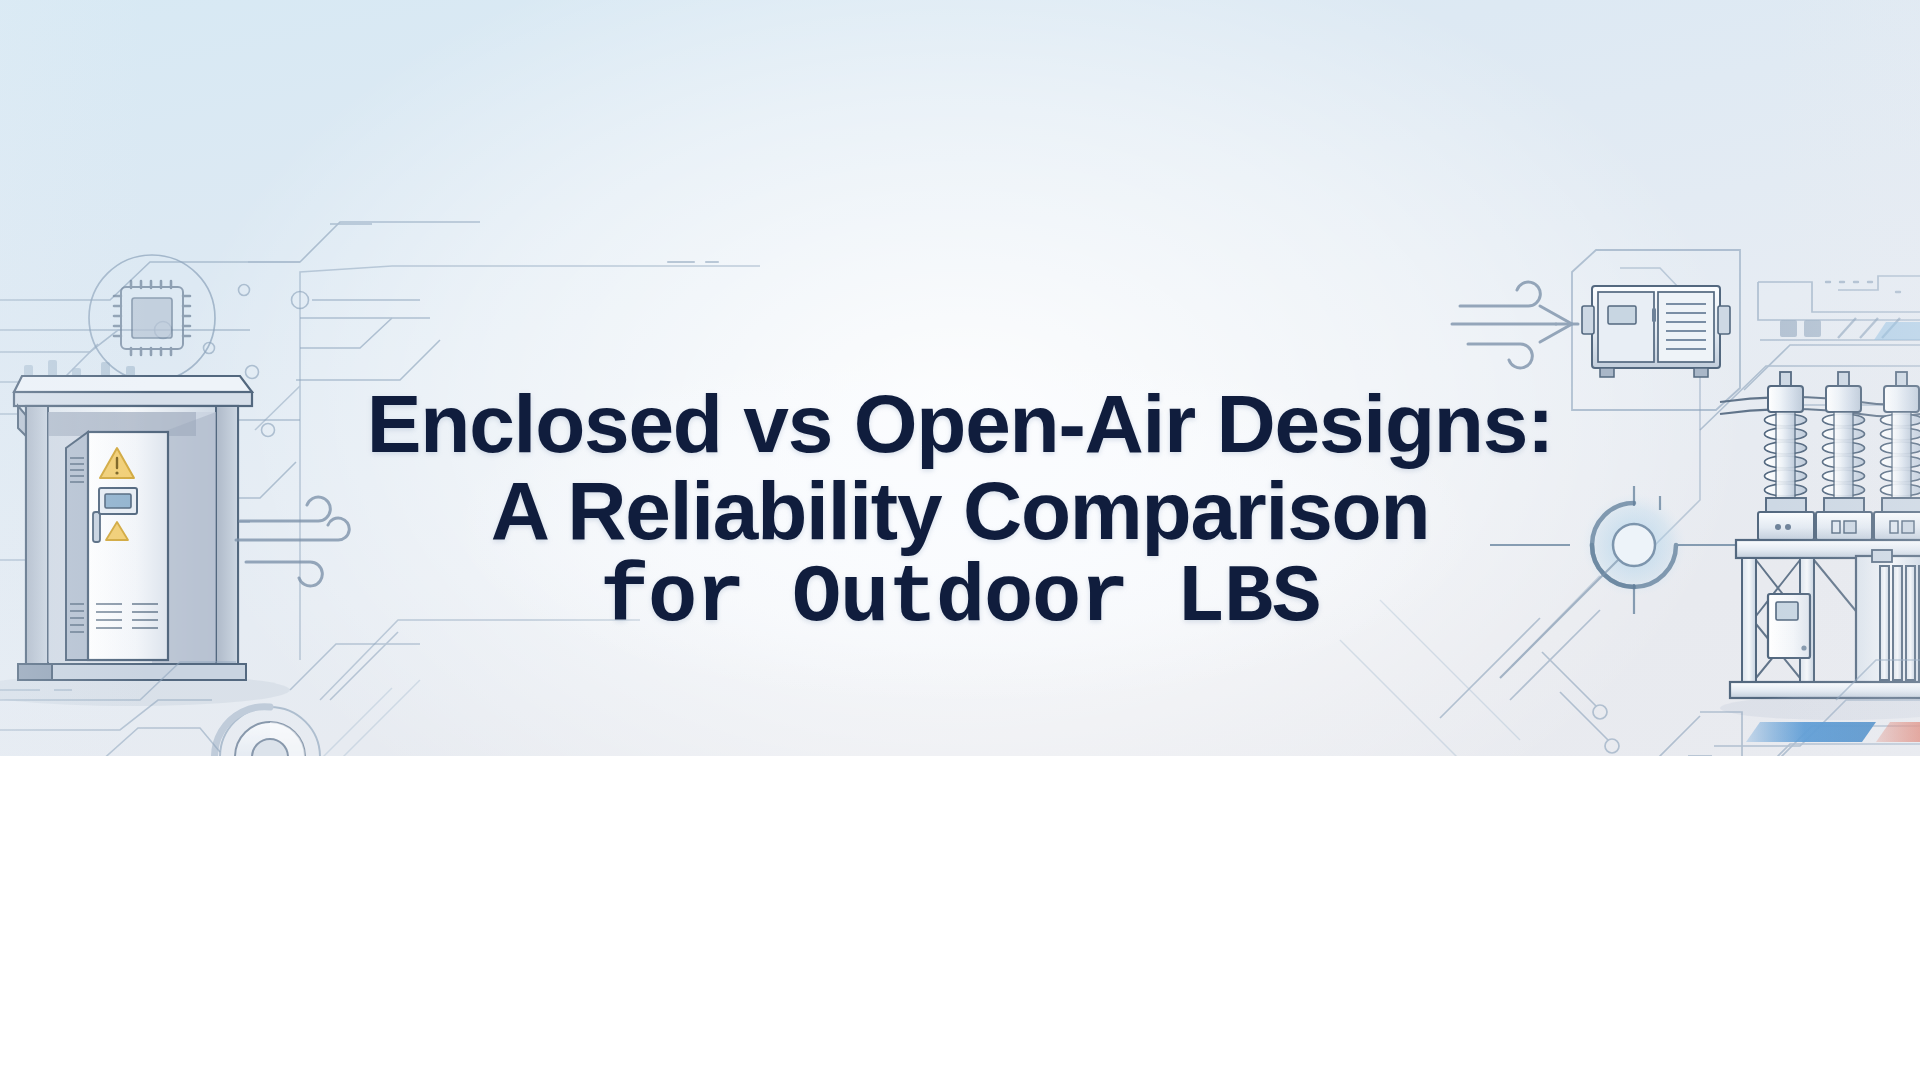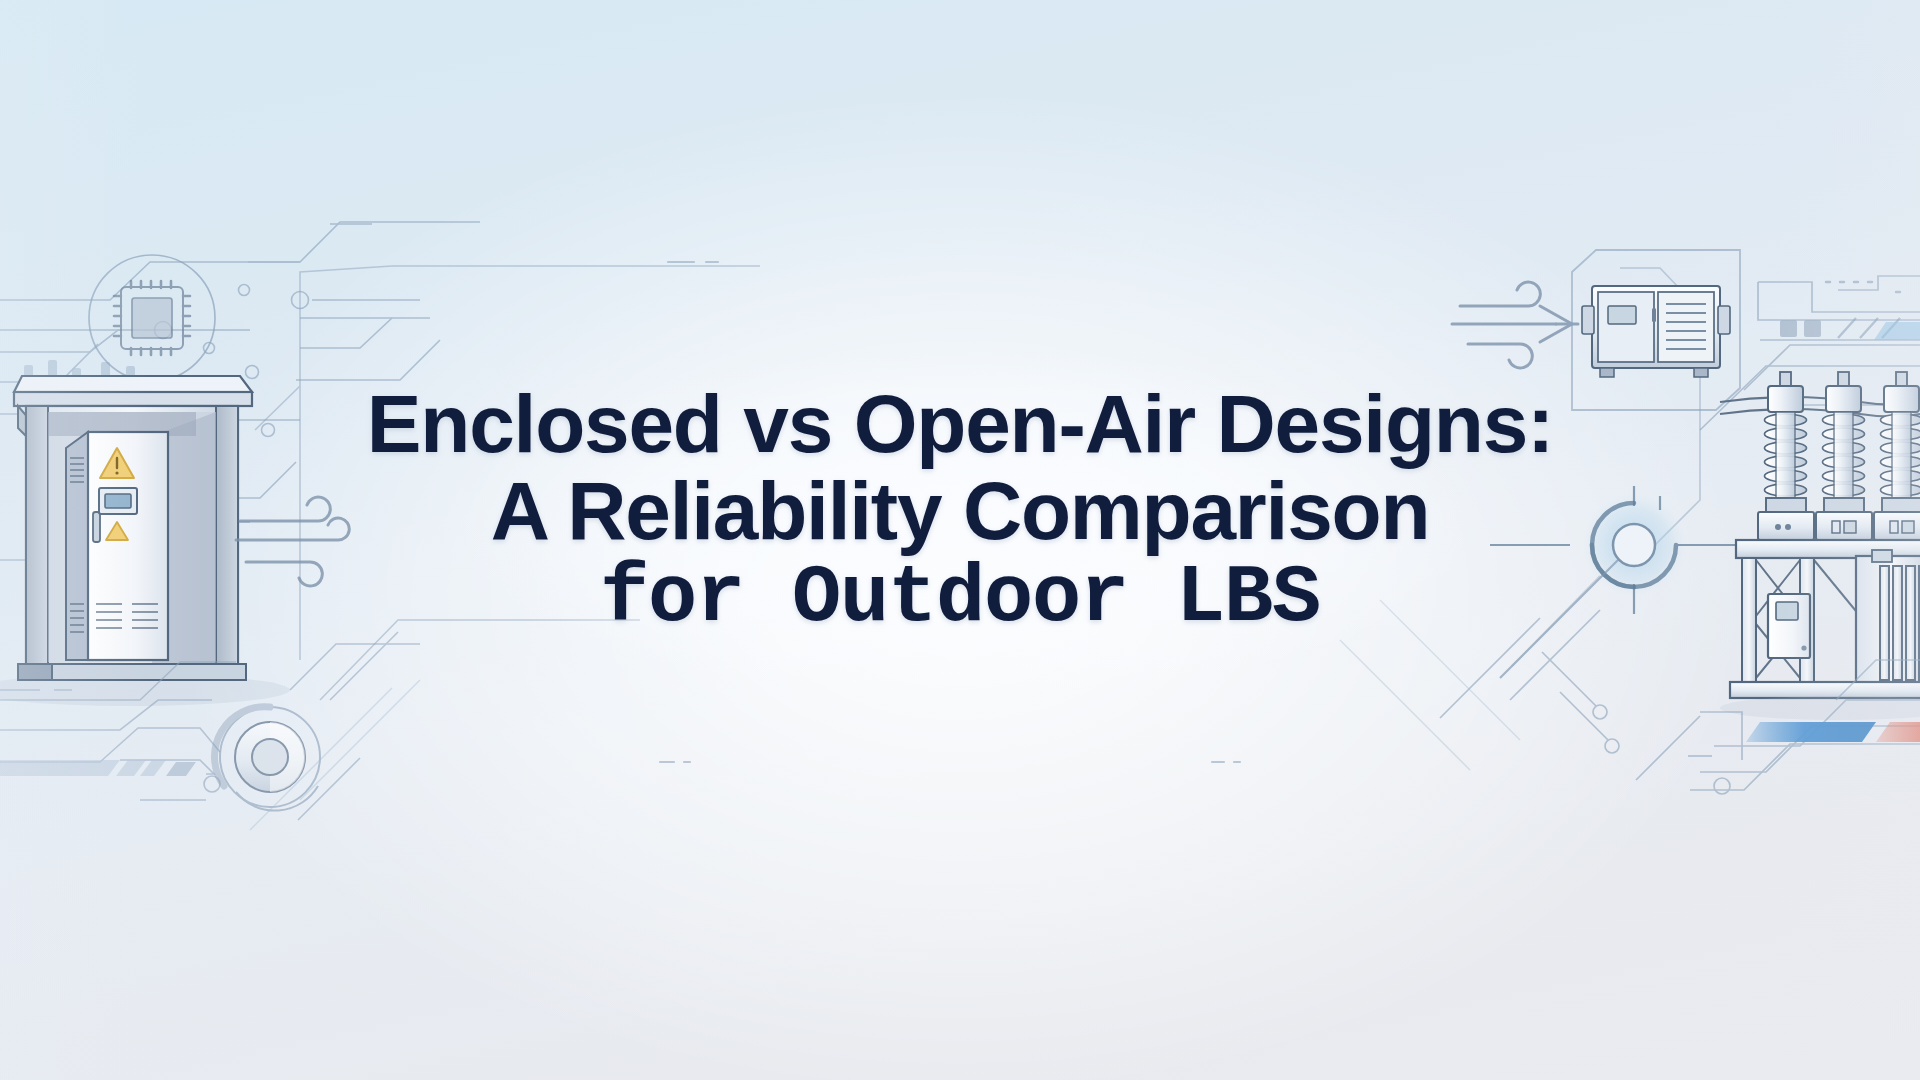--- a/index.html
+++ b/index.html
@@ -10,21 +10,21 @@
     overflow: hidden;
     background: #ffffff;
   }
   body {
     font-family: "Liberation Sans", sans-serif;
   }
 
   #hero {
     position: relative;
     width: 1920px;
-    height: 1080px;
+    height: 756px;
     overflow: hidden;
     background:
       radial-gradient(ellipse 1100px 700px at 50% 55%, rgba(255,255,255,0.92) 0%, rgba(255,255,255,0.40) 45%, rgba(255,255,255,0.0) 72%),
       linear-gradient(168deg, #d7e9f4 0%, #dde9f3 28%, #e6ecf3 58%, #e8eaef 82%, #e9ebf0 100%);
   }
 
   
   .svg-layer {
     position: absolute;
     top: 0; left: 0;

